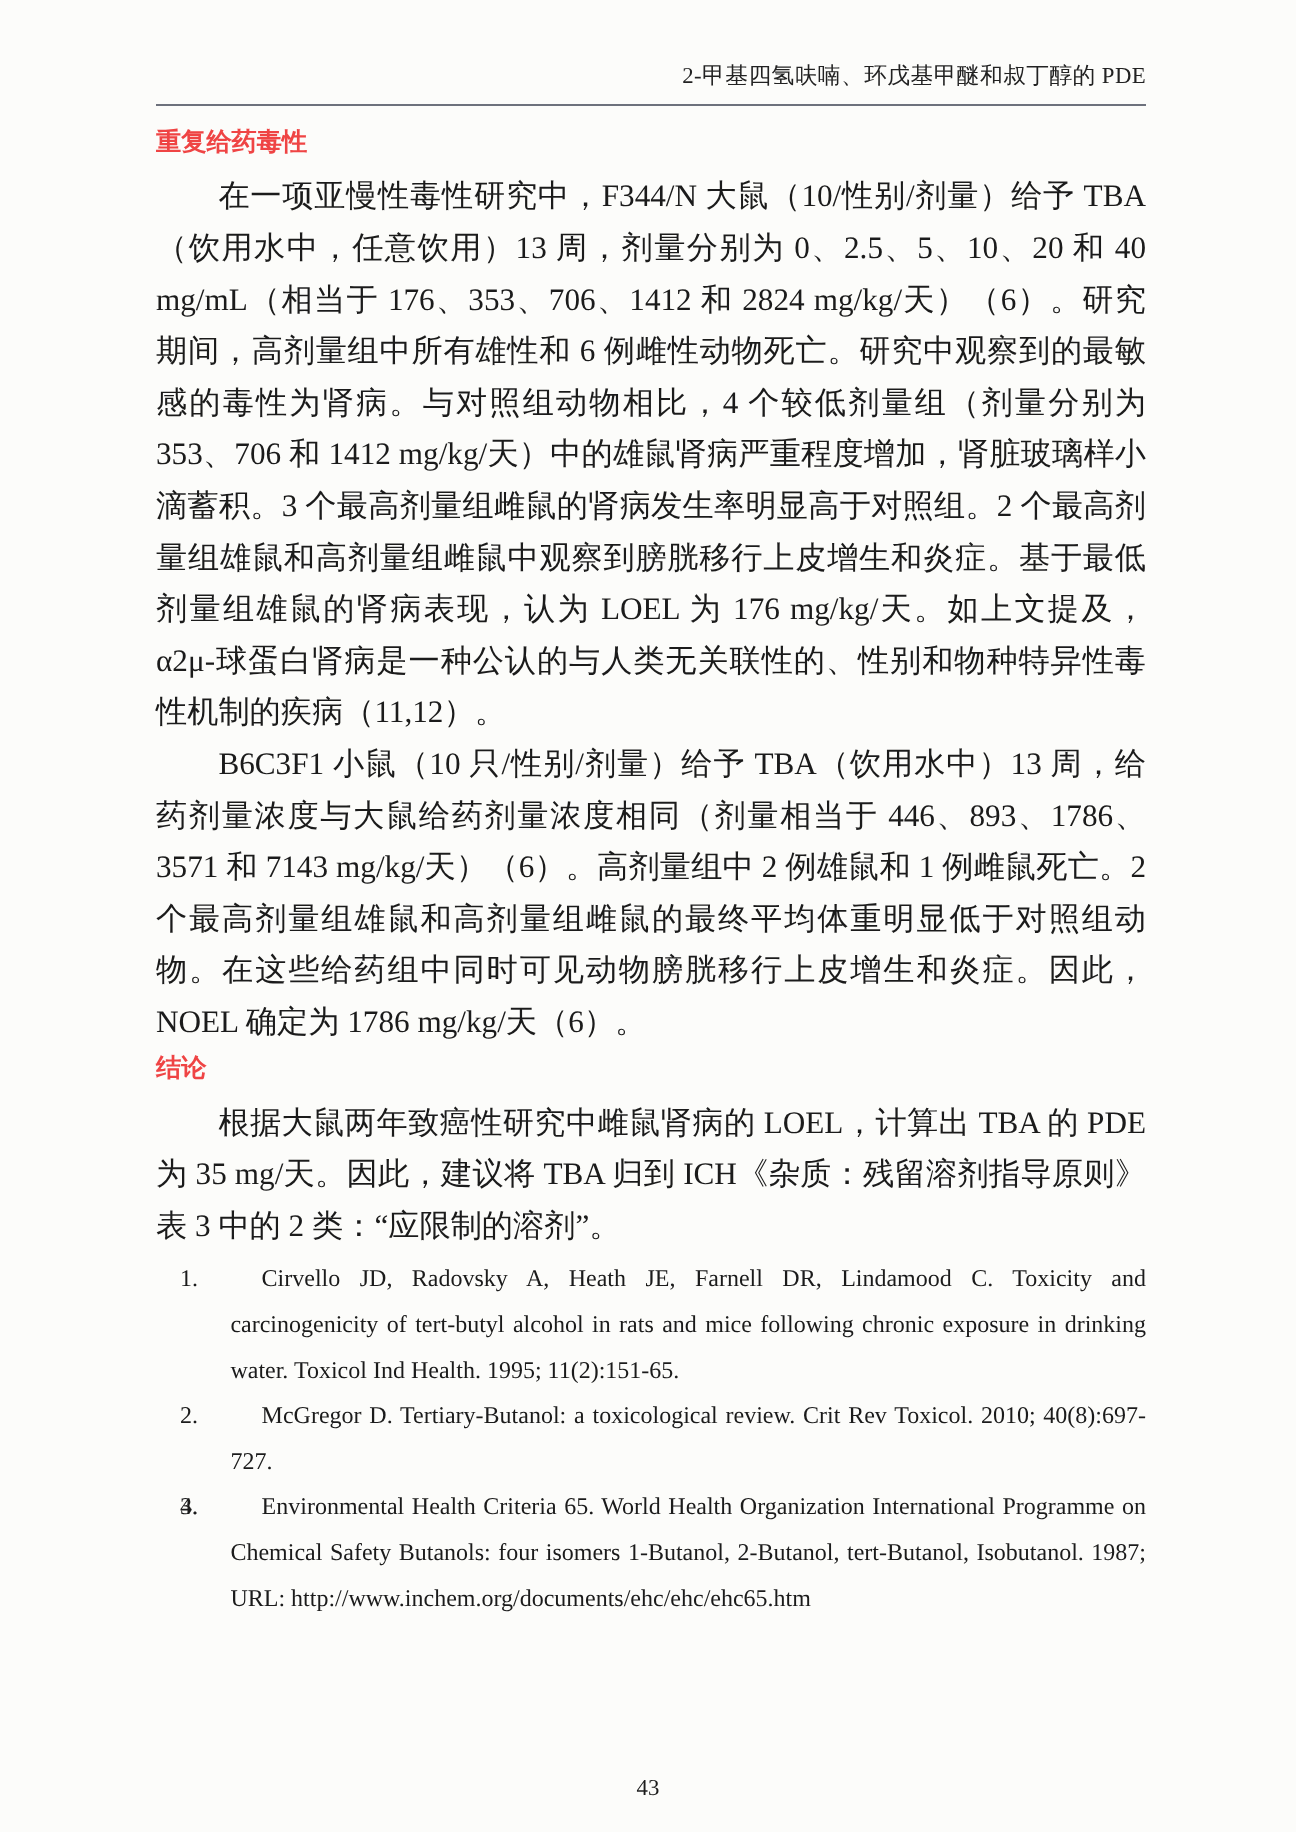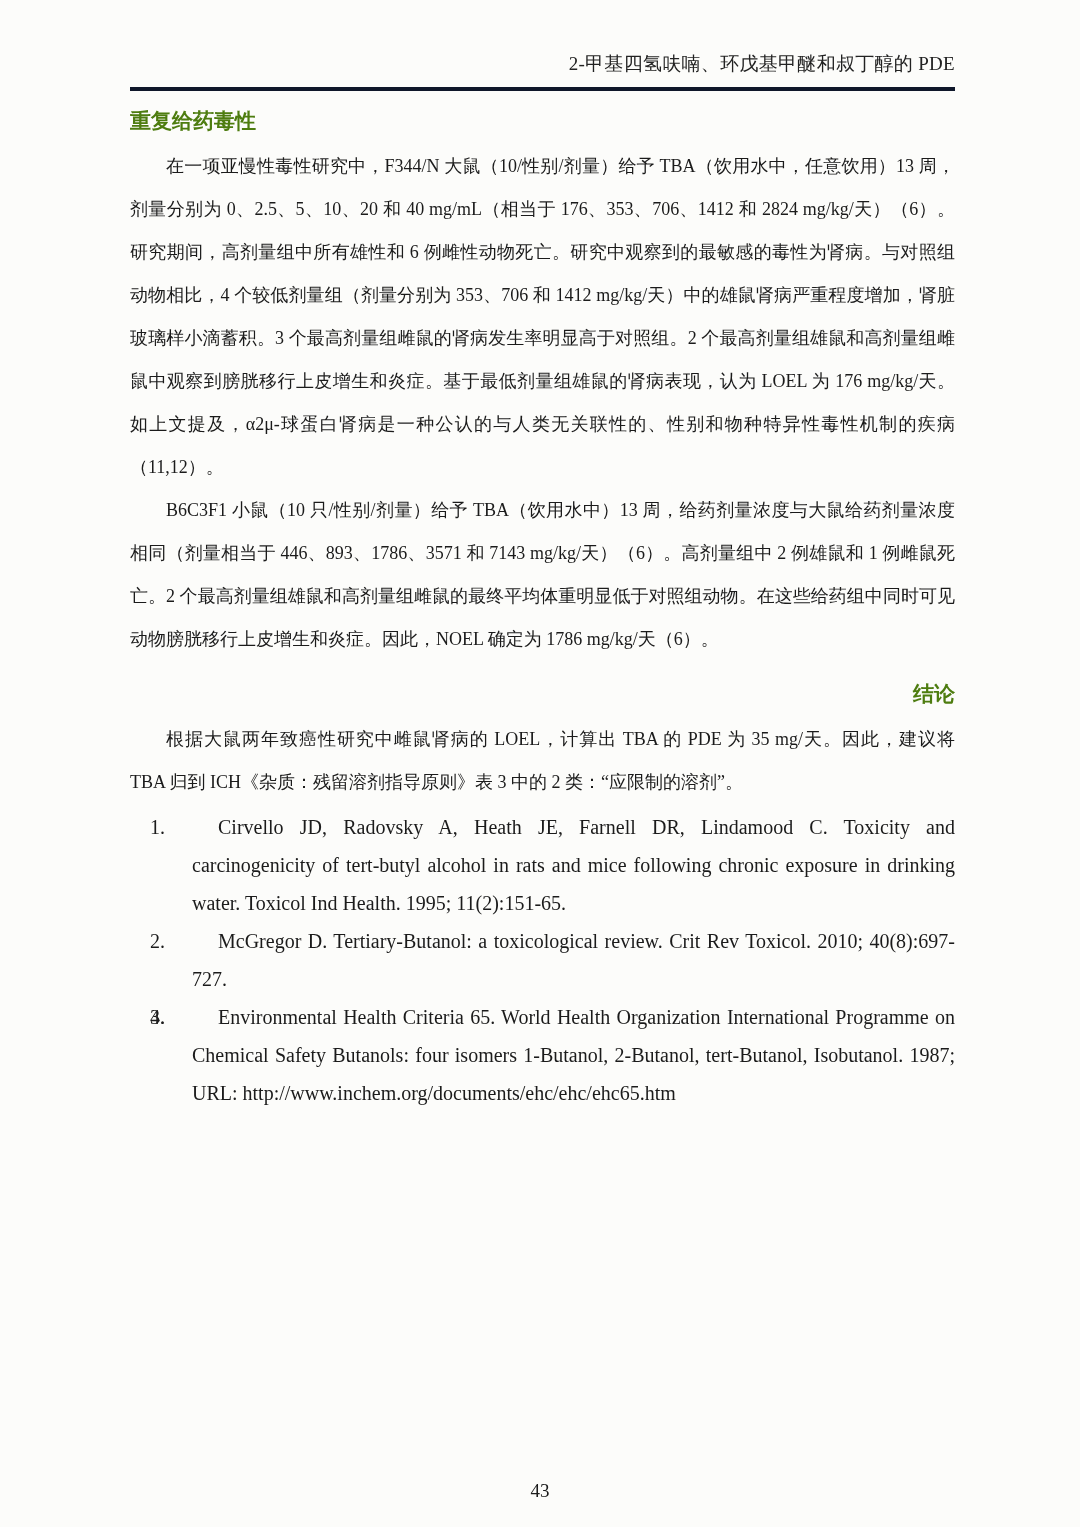--- a/index.html
+++ b/index.html
@@ -20,43 +20,43 @@
     height: 100%;
     padding: 50px 125px 0 130px;
     position: relative;
   }
 
   .running-head {
     text-align: right;
     font-size: 19px;
     line-height: 28px;
     padding-bottom: 9px;
-    border-bottom: 4px solid #0f172a;
+    border-bottom: 1px solid #0f172a;
     color: #222222;
     letter-spacing: 0.3px;
   }
 
   .section-heading {
     font-family: "DejaVu Sans", "Liberation Sans", sans-serif;
     font-size: 21px;
     font-weight: bold;
     line-height: 32px;
     margin: 14px 0 8px;
-    color: #4d7c0f;
+    color: #ef4444;
   }
 
   .para {
-    font-size: 18px;
+    font-size: 26px;
     line-height: 43px;
     text-align: justify;
     text-indent: 2em;
     color: #1b1b1b;
   }
 
-  .heading-conclusion { margin-top: 17px; text-align: right; }
+  .heading-conclusion { margin-top: 1px; }
 
   .heading-references {
     margin-top: 52px;
     margin-bottom: 18px;
   }
 
   .ref-list {
     list-style: none;
     margin-top: 4px;
   }

